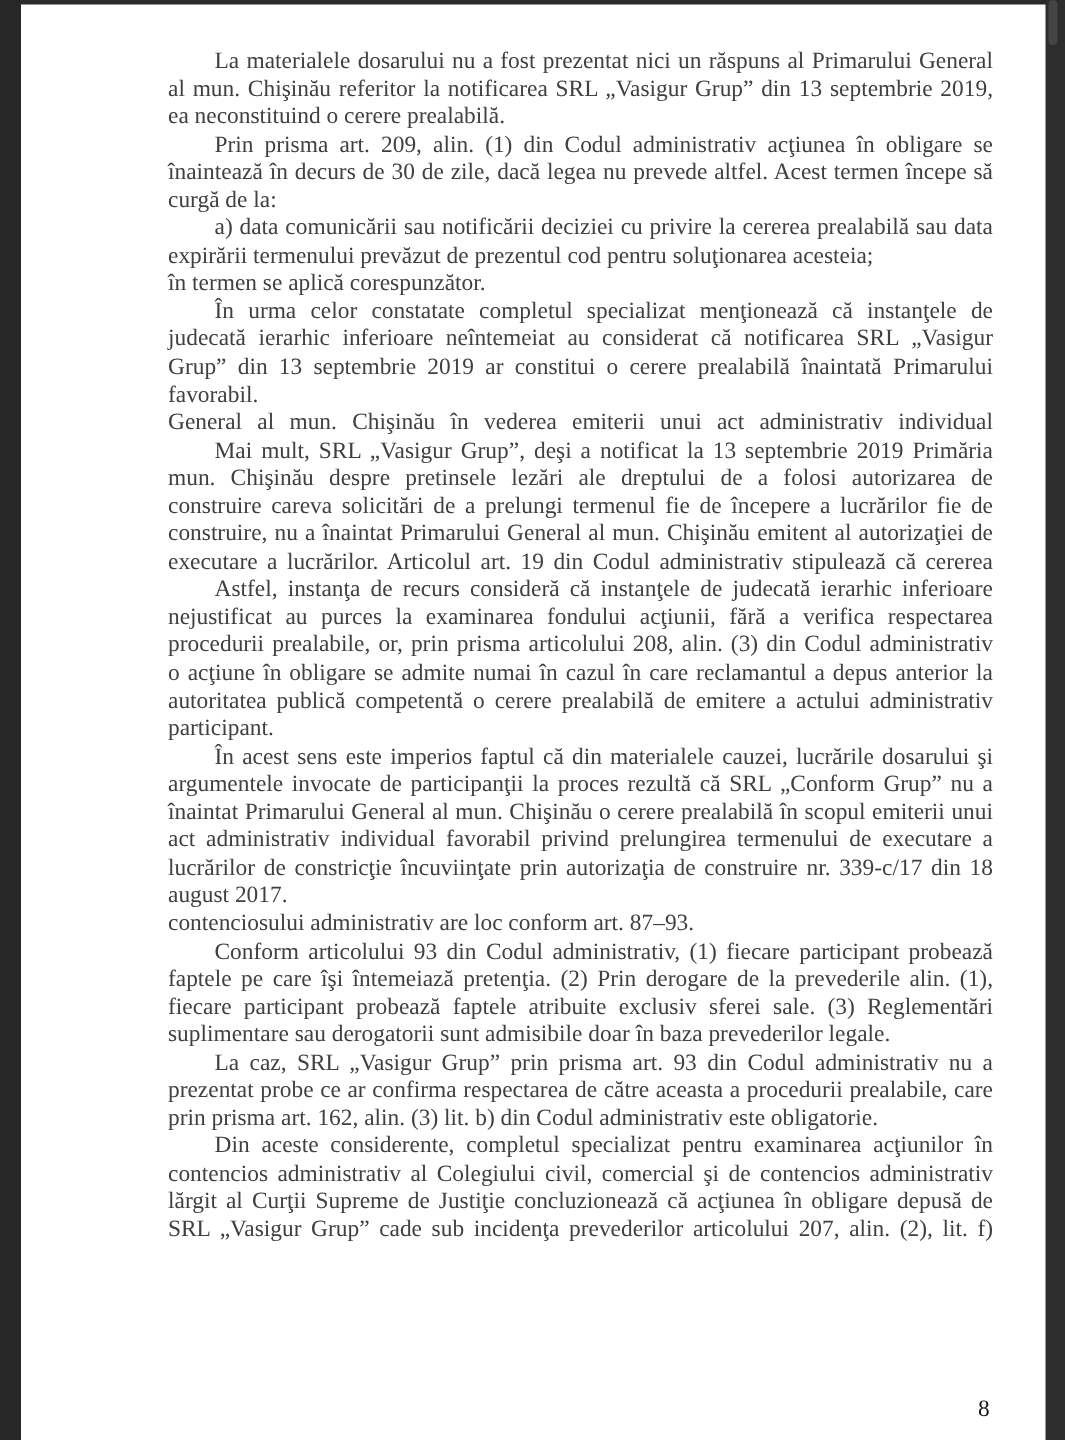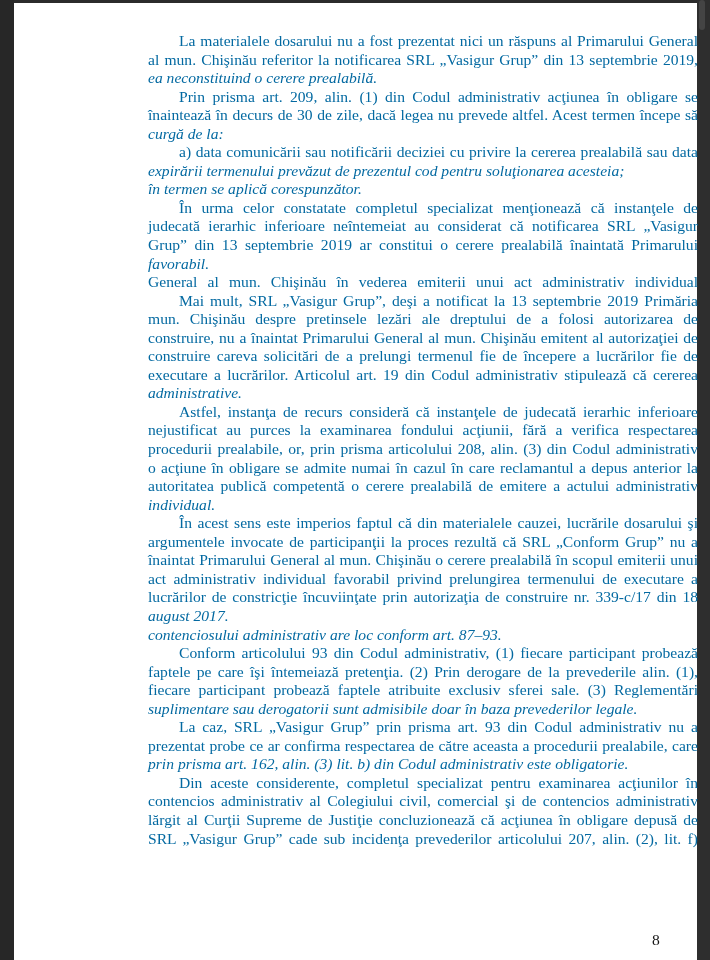--- a/index.html
+++ b/index.html
@@ -11,27 +11,27 @@
   .top-strip { position: absolute; left: 0; top: 0; width: 710px; height: 3px; background: #2b2b2b; }
   .left-strip { position: absolute; left: 0; top: 0; width: 14px; height: 960px; background: #272727; }
   .right-strip { position: absolute; left: 697px; top: 0; width: 13px; height: 960px; background: #2e2e2e; }
   .right-strip .thumb { position: absolute; left: 2px; top: 0; width: 6px; height: 30px; background: #444; border-radius: 3px; }
   .page {
     position: absolute; left: 14px; top: 3px; width: 683px; height: 957px;
     background: #ffffff;
   }
   .text {
     position: absolute; left: 98px; top: 29px; width: 550px;
-    font-size: 15.6px; line-height: 18.55px; color: #0369a1; margin-left: 36px;
+    font-size: 15.6px; line-height: 18.55px; color: #404040;
   }
   .line {
     display: block; white-space: nowrap; height: 18.55px;
     text-align: justify; text-align-last: justify;
   }
-  .line.last { text-align-last: left; font-style: italic; }
+  .line.last { text-align-last: left; }
   .line.indent { padding-left: 31px; }
   .page-number {
     position: absolute; left: 638px; top: 928px;
     font-size: 15.6px; color: #161616;
   }
 </style>
 </head>
 <body>
 
 <div class="top-strip"></div>
@@ -51,30 +51,29 @@
       <span class="line indent">a) data comunicării sau notificării deciziei cu privire la cererea prealabilă sau data</span>
       <span class="line last">expirării termenului prevăzut de prezentul cod pentru soluţionarea acesteia;</span>
       <span class="line last">în termen se aplică corespunzător.</span>
       <span class="line indent">În urma celor constatate completul specializat menţionează că instanţele de</span>
       <span class="line">judecată ierarhic inferioare neîntemeiat au considerat că notificarea SRL „Vasigur</span>
       <span class="line">Grup” din 13 septembrie 2019 ar constitui o cerere prealabilă înaintată Primarului</span>
       <span class="line last">favorabil.</span>
       <span class="line">General al mun. Chişinău în vederea emiterii unui act administrativ individual</span>
       <span class="line indent">Mai mult, SRL „Vasigur Grup”, deşi a notificat la 13 septembrie 2019 Primăria</span>
       <span class="line">mun. Chişinău despre pretinsele lezări ale dreptului de a folosi autorizarea de</span>
+      <span class="line">construire careva solicitări de a prelungi termenul fie de începere a lucrărilor fie de</span>
       <span class="line">construire, nu a înaintat Primarului General al mun. Chişinău emitent al autorizaţiei de</span>
-      <span class="line">construire careva solicitări de a prelungi termenul fie de începere a lucrărilor fie de</span>
       <span class="line">executare a lucrărilor. Articolul art. 19 din Codul administrativ stipulează că cererea</span>
-      <span class="line last">administrative.</span>
       <span class="line indent">Astfel, instanţa de recurs consideră că instanţele de judecată ierarhic inferioare</span>
       <span class="line">nejustificat au purces la examinarea fondului acţiunii, fără a verifica respectarea</span>
       <span class="line">procedurii prealabile, or, prin prisma articolului 208, alin. (3) din Codul administrativ</span>
       <span class="line">o acţiune în obligare se admite numai în cazul în care reclamantul a depus anterior la</span>
       <span class="line">autoritatea publică competentă o cerere prealabilă de emitere a actului administrativ</span>
-      <span class="line last">individual.</span>
+      <span class="line last">participant.</span>
       <span class="line indent">În acest sens este imperios faptul că din materialele cauzei, lucrările dosarului şi</span>
       <span class="line">argumentele invocate de participanţii la proces rezultă că SRL „Conform Grup” nu a</span>
       <span class="line">înaintat Primarului General al mun. Chişinău o cerere prealabilă în scopul emiterii unui</span>
       <span class="line">act administrativ individual favorabil privind prelungirea termenului de executare a</span>
       <span class="line">lucrărilor de constricţie încuviinţate prin autorizaţia de construire nr. 339-c/17 din 18</span>
       <span class="line last">august 2017.</span>
       <span class="line last">contenciosului administrativ are loc conform art. 87–93.</span>
       <span class="line indent">Conform articolului 93 din Codul administrativ, (1) fiecare participant probează</span>
       <span class="line">faptele pe care îşi întemeiază pretenţia. (2) Prin derogare de la prevederile alin. (1),</span>
       <span class="line">fiecare participant probează faptele atribuite exclusiv sferei sale. (3) Reglementări</span>

